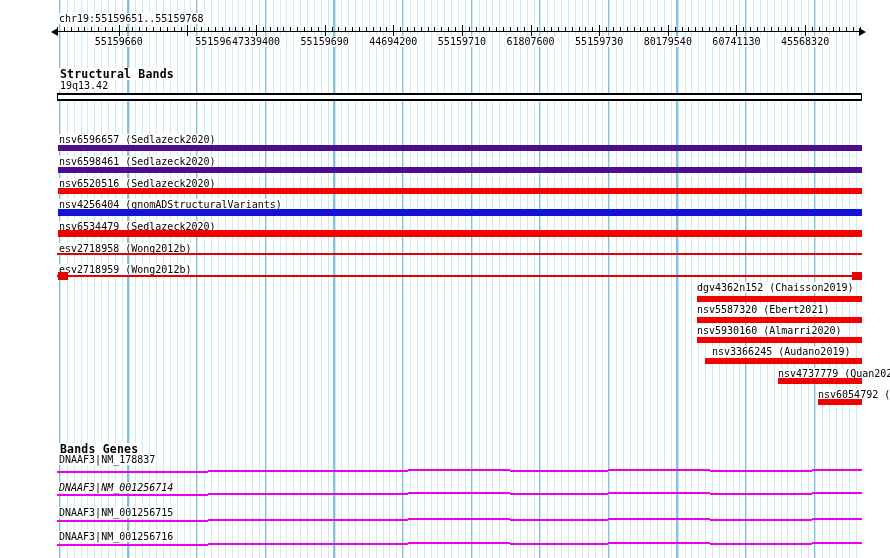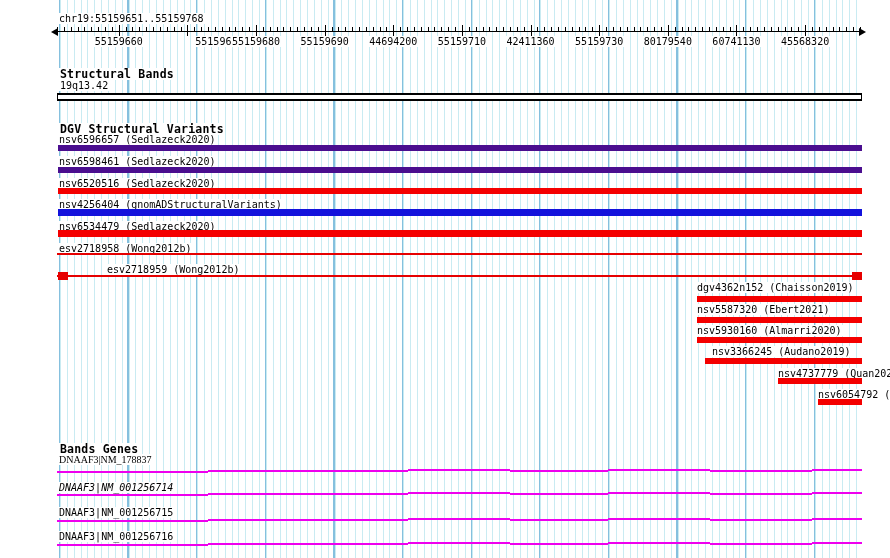--- a/index.html
+++ b/index.html
@@ -157,71 +157,70 @@
         <div class="tick" style="left: 811.957px; top: 27px; height: 4px;"></div>
         <div class="tick" style="left: 818.821px; top: 27px; height: 4px;"></div>
         <div class="tick" style="left: 825.684px; top: 27px; height: 4px;"></div>
         <div class="tick" style="left: 832.547px; top: 27px; height: 4px;"></div>
         <div class="tick" style="left: 839.41px; top: 27px; height: 4px;"></div>
         <div class="tick" style="left: 846.274px; top: 27px; height: 4px;"></div>
         <div class="tick" style="left: 853.137px; top: 27px; height: 4px;"></div>
         <div class="tick" style="left: 860px; top: 27px; height: 4px;"></div>
         <div class="ticklabel" style="left: 118.769px; top: 36px;">55159660</div>
         <div class="ticklabel" style="left: 187.402px; top: 36px; margin-left: 32px;">55159670</div>
-        <div class="ticklabel" style="left: 256.034px; top: 36px;">55159680</div>
+        <div class="ticklabel" style="left: 256.034px; top: 36px;">47339400</div>
         <div class="ticklabel" style="left: 324.667px; top: 36px;">55159690</div>
         <div class="ticklabel" style="left: 393.299px; top: 36px;">44694200</div>
         <div class="ticklabel" style="left: 461.932px; top: 36px;">55159710</div>
-        <div class="ticklabel" style="left: 530.564px; top: 36px;">42411360</div>
+        <div class="ticklabel" style="left: 530.564px; top: 36px;">61807600</div>
         <div class="ticklabel" style="left: 599.197px; top: 36px;">55159730</div>
         <div class="ticklabel" style="left: 667.829px; top: 36px;">80179540</div>
         <div class="ticklabel" style="left: 736.462px; top: 36px;">60741130</div>
         <div class="ticklabel" style="left: 805.094px; top: 36px;">45568320</div>
       </div>
   </div>
 
   <div class="hdr" style="left: 59px; top: 68px;">Structural Bands</div>
   <div class="lbl" style="left: 59px; top: 80px;">19q13.42</div>
   <div class="abs" id="cytoband-box" style="background: rgb(255, 255, 255); border-style: solid; border-color: rgb(0, 0, 0); border-width: 2px 1px; left: 57px; top: 93px; width: 803px; height: 4px;"></div>
 
-  <div class="hdr" style="left: 59px; top: 123px;">DGV Structural Variants</div>
   <div id="dgv-layer">
       <div class="lbl" style="left: 58px; top: 134px;">nsv6596657 (Sedlazeck2020)</div>
       <div class="glyph" style="left: 58px; top: 145px; width: 804px; height: 6px; background: rgb(74, 14, 143);"></div>
       <div class="lbl" style="left: 58px; top: 156px;">nsv6598461 (Sedlazeck2020)</div>
       <div class="glyph" style="left: 58px; top: 167px; width: 804px; height: 6px; background: rgb(74, 14, 143);"></div>
       <div class="lbl" style="left: 58px; top: 178px;">nsv6520516 (Sedlazeck2020)</div>
       <div class="glyph" style="left: 58px; top: 188px; width: 804px; height: 6px; background: rgb(244, 0, 0);"></div>
       <div class="lbl" style="left: 58px; top: 199px;">nsv4256404 (gnomADStructuralVariants)</div>
       <div class="glyph" style="left: 58px; top: 209px; width: 804px; height: 7px; background: rgb(18, 18, 220);"></div>
       <div class="lbl" style="left: 58px; top: 221px;">nsv6534479 (Sedlazeck2020)</div>
       <div class="glyph" style="left: 58px; top: 230px; width: 804px; height: 7px; background: rgb(244, 0, 0);"></div>
       <div class="lbl" style="left: 58px; top: 243px;">esv2718958 (Wong2012b)</div>
       <div class="glyph" style="left: 57px; top: 253px; width: 805px; height: 1.5px; background: rgb(230, 0, 0);"></div>
-      <div class="lbl" style="left: 58px; top: 264px; margin-left: 48px;">esv2718959 (Wong2012b)</div>
+      <div class="lbl" style="left: 58px; top: 264px;">esv2718959 (Wong2012b)</div>
       <div class="glyph" style="left: 57px; top: 275px; width: 805px; height: 1.5px; background: rgb(230, 0, 0);"></div>
       <div class="glyph" style="left: 58px; top: 272px; width: 10px; height: 8px; background: rgb(230, 0, 0);"></div>
       <div class="glyph" style="left: 852px; top: 272px; width: 10px; height: 8px; background: rgb(230, 0, 0);"></div>
       <div class="lbl" style="left: 696px; top: 282px;">dgv4362n152 (Chaisson2019)</div>
       <div class="glyph" style="left: 697px; top: 296px; width: 165px; height: 6px; background: rgb(244, 0, 0);"></div>
       <div class="lbl" style="left: 696px; top: 304px;">nsv5587320 (Ebert2021)</div>
       <div class="glyph" style="left: 697px; top: 317px; width: 165px; height: 6px; background: rgb(244, 0, 0);"></div>
       <div class="lbl" style="left: 696px; top: 325px;">nsv5930160 (Almarri2020)</div>
       <div class="glyph" style="left: 697px; top: 337px; width: 165px; height: 6px; background: rgb(244, 0, 0);"></div>
       <div class="lbl" style="left: 711px; top: 346px;">nsv3366245 (Audano2019)</div>
       <div class="glyph" style="left: 705px; top: 358px; width: 157px; height: 6px; background: rgb(244, 0, 0);"></div>
       <div class="lbl" style="left: 777px; top: 368px;">nsv4737779 (Quan202</div>
       <div class="glyph" style="left: 778px; top: 378px; width: 84px; height: 6px; background: rgb(244, 0, 0);"></div>
       <div class="lbl" style="left: 817px; top: 389px;">nsv6054792 (</div>
       <div class="glyph" style="left: 818px; top: 399px; width: 44px; height: 6px; background: rgb(244, 0, 0);"></div>
     </div>
 
   <div class="hdr" style="left: 59px; top: 443px;">Bands Genes</div>
   <div id="refseq-layer">
-      <div class="lbl" style="left: 58px; top: 454px; font-family: Liberation Serif, serif;">DNAAF3|NM_178837</div>
+      <div class="lbl" style="left: 58px; top: 454px;">DNAAF3|NM_178837</div>
       <div class="glyph" style="left: 57px; top: 471px; width: 151px; height: 1.5px; background: rgb(238, 0, 238);"></div>
       <div class="glyph" style="left: 208px; top: 470px; width: 102px; height: 1.5px; background: rgb(238, 0, 238);"></div>
       <div class="glyph" style="left: 310px; top: 470px; width: 98px; height: 1.5px; background: rgb(238, 0, 238);"></div>
       <div class="glyph" style="left: 408px; top: 469px; width: 102px; height: 1.5px; background: rgb(238, 0, 238);"></div>
       <div class="glyph" style="left: 510px; top: 470px; width: 98px; height: 1.5px; background: rgb(238, 0, 238);"></div>
       <div class="glyph" style="left: 608px; top: 469px; width: 102px; height: 1.5px; background: rgb(238, 0, 238);"></div>
       <div class="glyph" style="left: 710px; top: 470px; width: 102px; height: 1.5px; background: rgb(238, 0, 238);"></div>
       <div class="glyph" style="left: 812px; top: 469px; width: 50px; height: 1.5px; background: rgb(238, 0, 238);"></div>
       <div class="lbl" style="left: 58px; top: 482px; font-style: italic;">DNAAF3|NM_001256714</div>
       <div class="glyph" style="left: 57px; top: 494px; width: 151px; height: 1.5px; background: rgb(238, 0, 238);"></div>

